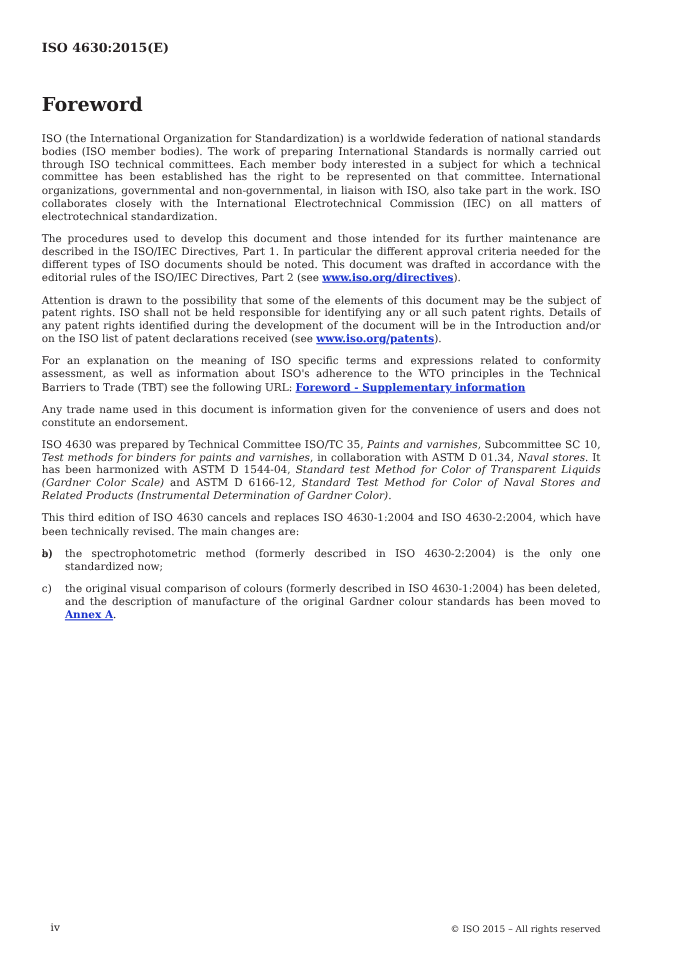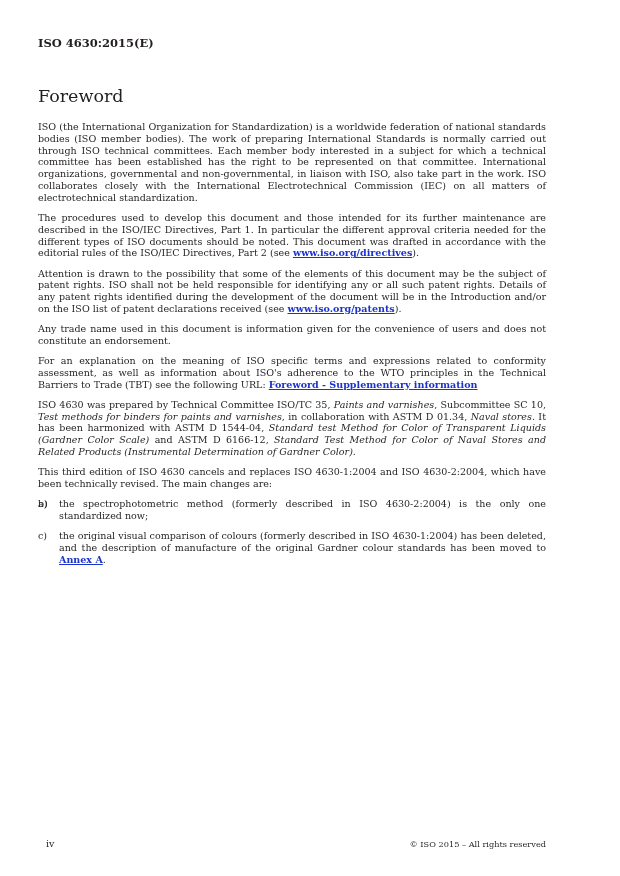--- a/index.html
+++ b/index.html
@@ -1,20 +1,20 @@
 <!DOCTYPE html>
 <html><head>
   <meta charset="utf-8">
   <style>
     html, body { margin: 0; padding: 0; background: #ffffff; }
     body { width: 620px; height: 876px; position: relative; overflow: hidden;
            font-family: "DejaVu Serif", "Liberation Serif", serif; color: #231f20; }
     .page { position: absolute; left: 0; top: 0; width: 620px; height: 616px; }
     .doc-id { position: absolute; left: 38px; top: 36px; font-size: 11.5px; font-weight: bold; letter-spacing: 0; }
-    .title { position: absolute; left: 38px; top: 86px; font-size: 17.5px; font-weight: normal; margin: 0; }
+    .title { position: absolute; left: 38px; top: 86px; font-size: 17.5px; font-weight: bold; margin: 0; }
     .body { position: absolute; left: 38px; top: 121px; width: 508px; font-size: 9.55px; line-height: 11.8px; }
     .body p { margin: 0 0 8.4px 0; text-align: justify; }
     .body a { color: #1a33cc; text-decoration: underline; font-weight: bold; }
     .body i { font-style: italic; }
     .list { margin: 0; padding: 0; list-style: none; }
     .list li { position: relative; padding-left: 21px; margin: 0 0 8.4px 0; text-align: justify; }
     .list .marker { position: absolute; left: 0; top: 0; }
     .footer-left { position: absolute; left: 21px; top: 838px; font-size: 9.5px; margin-left: 25px; }
     .footer-right { position: absolute; right: 74px; top: 839px; font-size: 8.2px; }
   </style>
@@ -25,23 +25,23 @@
   <div class="doc-id">ISO 4630:2015(E)</div>
   <h1 class="title">Foreword</h1>
 
   <div class="body">
     <p>ISO (the International Organization for Standardization) is a worldwide federation of national standards bodies (ISO member bodies). The work of preparing International Standards is normally carried out through ISO technical committees. Each member body interested in a subject for which a technical committee has been established has the right to be represented on that committee. International organizations, governmental and non-governmental, in liaison with ISO, also take part in the work. ISO collaborates closely with the International Electrotechnical Commission (IEC) on all matters of electrotechnical standardization.</p>
 
     <p><span>The procedures used to develop this document and those intended for its further maintenance are described in the ISO/IEC Directives, Part 1. In particular the different approval criteria needed for the different types of ISO documents should be noted. This document was drafted in accordance with the editorial rules of the ISO/IEC Directives, Part 2 (see </span><a>www.iso.org/directives</a><span>).</span></p>
 
     <p><span>Attention is drawn to the possibility that some of the elements of this document may be the subject of patent rights. ISO shall not be held responsible for identifying any or all such patent rights.  Details of any patent rights identified during the development of the document will be in the Introduction and/or on the ISO list of patent declarations received (see </span><a>www.iso.org/patents</a><span>).</span></p>
 
+    <p><span>For an explanation on the meaning of ISO specific terms and expressions related to conformity assessment, as well as information about ISO's adherence to the WTO principles in the Technical Barriers to Trade (TBT) see the following URL: </span><a>Foreword - Supplementary information</a></p>
+
     <p>Any trade name used in this document is information given for the convenience of users and does not constitute an endorsement.</p>
-
-    <p><span>For an explanation on the meaning of ISO specific terms and expressions related to conformity assessment, as well as information about ISO's adherence to the WTO principles in the Technical Barriers to Trade (TBT) see the following URL: </span><a>Foreword - Supplementary information</a></p>
 
     <p><span>ISO 4630 was prepared by Technical Committee ISO/TC 35, </span><i>Paints and varnishes</i><span>, Subcommittee SC 10, </span><i>Test methods for binders for paints and varnishes</i><span>, in collaboration with ASTM D 01.34, </span><i>Naval stores</i><span>. It has been harmonized with ASTM D 1544-04, </span><i>Standard test Method for Color of Transparent Liquids (Gardner Color Scale)</i><span> and ASTM D 6166-12, </span><i>Standard Test Method for Color of Naval Stores and Related Products (Instrumental Determination of Gardner Color)</i><span>.</span></p>
 
     <p>This third edition of ISO 4630 cancels and replaces ISO 4630-1:2004 and ISO 4630-2:2004, which have been technically revised. The main changes are:</p>
 
     <ul class="list">
       <li><span class="marker">a)</span></li>
       <li><span class="marker">b)</span><span>the spectrophotometric method (formerly described in ISO 4630-2:2004) is the only one standardized now;</span></li>
       <li><span class="marker">c)</span><span>the original visual comparison of colours (formerly described in ISO 4630-1:2004) has been deleted, and the description of manufacture of the original Gardner colour standards has been moved to </span><a>Annex A</a><span>.</span></li>
     </ul>

